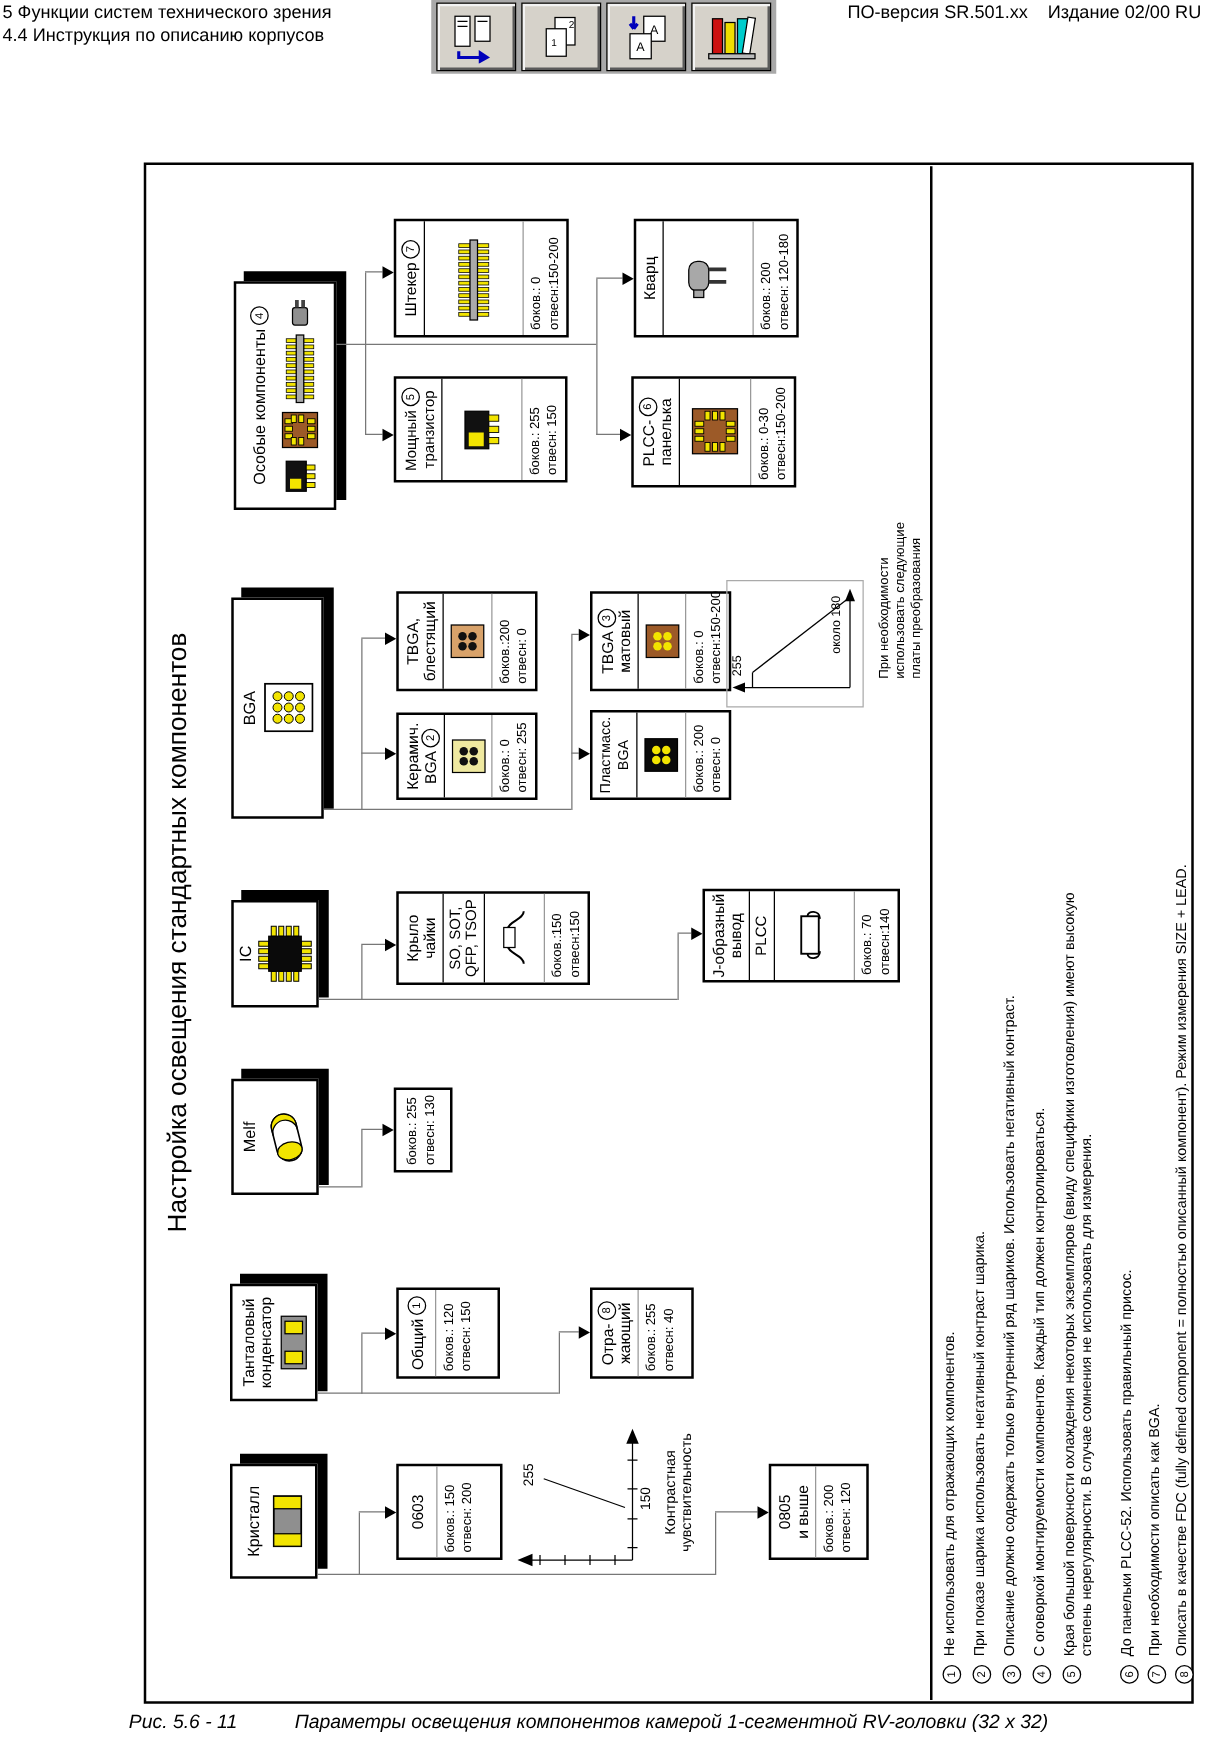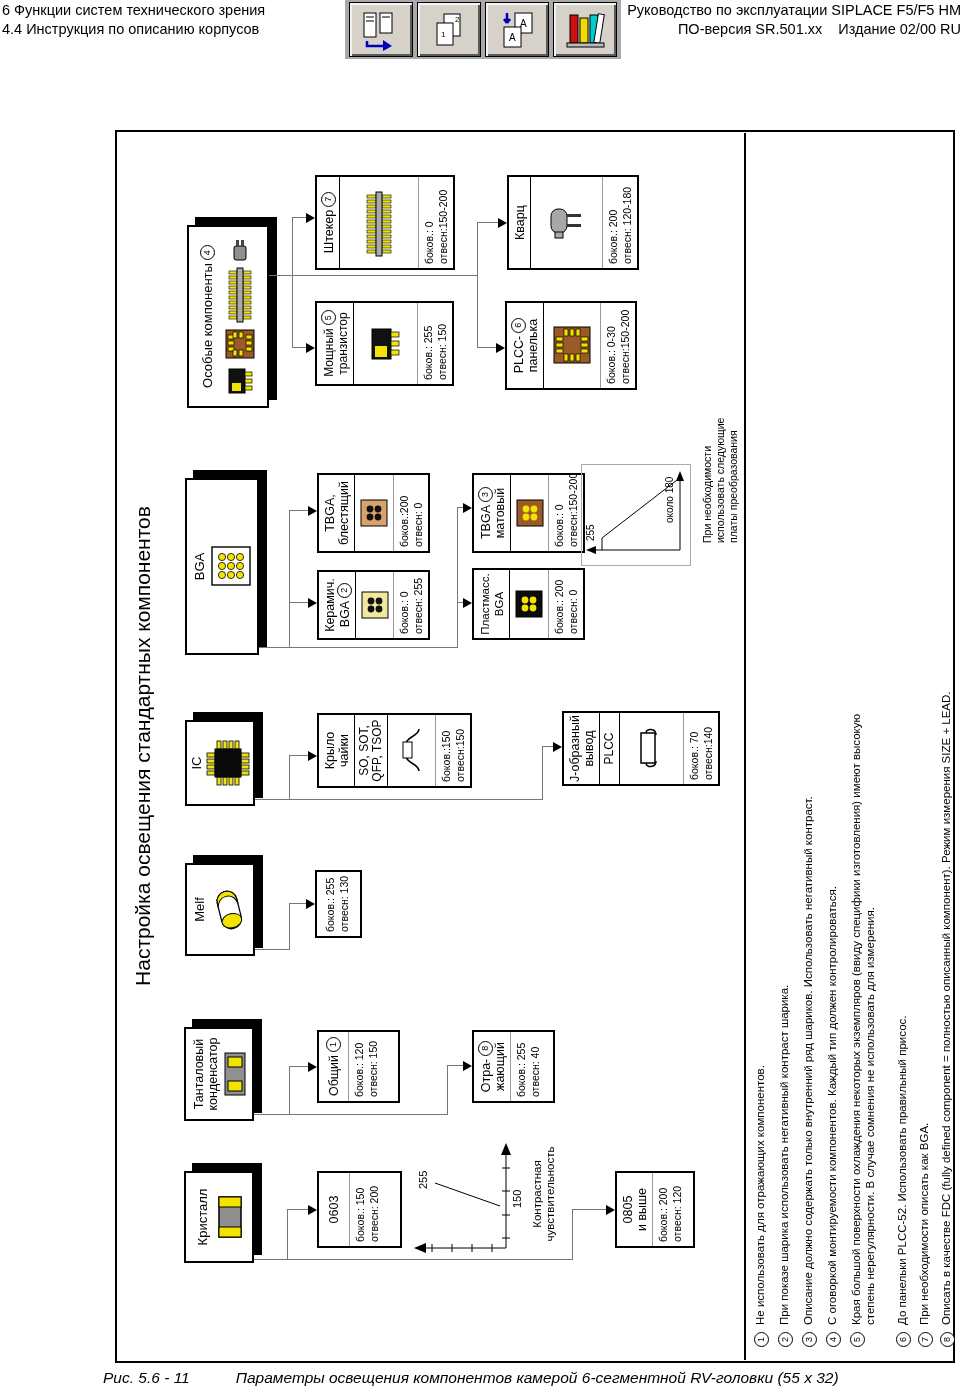--- a/index.html
+++ b/index.html
@@ -38,25 +38,24 @@
   #divider{position:absolute;left:1px;top:627px;width:1227px;height:2px;background:#000;}
   .note{position:absolute;left:14px;width:700px;display:flex;font-size:11.5px;line-height:13.5px;}
   .note .circ{flex:none;margin:0 7px 0 0;}
   #caption{position:absolute;left:103px;top:1369px;font-size:15.5px;font-style:italic;white-space:nowrap;}
   #caption .cap-text{margin-left:46px;}
 </style>
 </head>
 <body>
 
 <div id="hdr-left">
-  <div>6 Функции систем технического зрения</div>
+  <div>5 Функции систем технического зрения</div>
   <div>4.4 Инструкция по описанию корпусов</div>
 </div>
 <div id="hdr-right">
-  <div>Руководство по эксплуатации SIPLACE F5/F5 HM</div>
   <div><span>ПО-версия SR.501.xx</span><span class="gap"></span><span>Издание 02/00 RU</span></div>
 </div>
 
 <div id="toolbar">
   <div class="tbtn">
     <svg width="44" height="42" viewBox="0 0 44 42">
       <rect x="5" y="4" width="12" height="24" fill="#fff" stroke="#000"></rect>
       <rect x="21" y="4" width="12" height="20" fill="#fff" stroke="#000"></rect>
       <line x1="7" y1="8" x2="15" y2="8" stroke="#000"></line>
         <line x1="7" y1="12" x2="15" y2="12" stroke="#000"></line>
@@ -597,14 +596,14 @@
       <span>При необходимости описать как BGA.</span>
     </div>
   <div class="note" style="top:823px;">
       <span class="circ">8</span>
       <span>Описать в качестве FDC (fully defined component = полностью описанный компонент). Режим измерения SIZE + LEAD.</span>
     </div>
 
 </div>
 
 <div id="caption">
-  <span>Рис. 5.6 - 11</span><span class="cap-text">Параметры освещения компонентов камерой 6-сегментной RV-головки (55 x 32)</span>
+  <span>Рис. 5.6 - 11</span><span class="cap-text">Параметры освещения компонентов камерой 1-сегментной RV-головки (32 x 32)</span>
 </div>
 
 </body></html>

